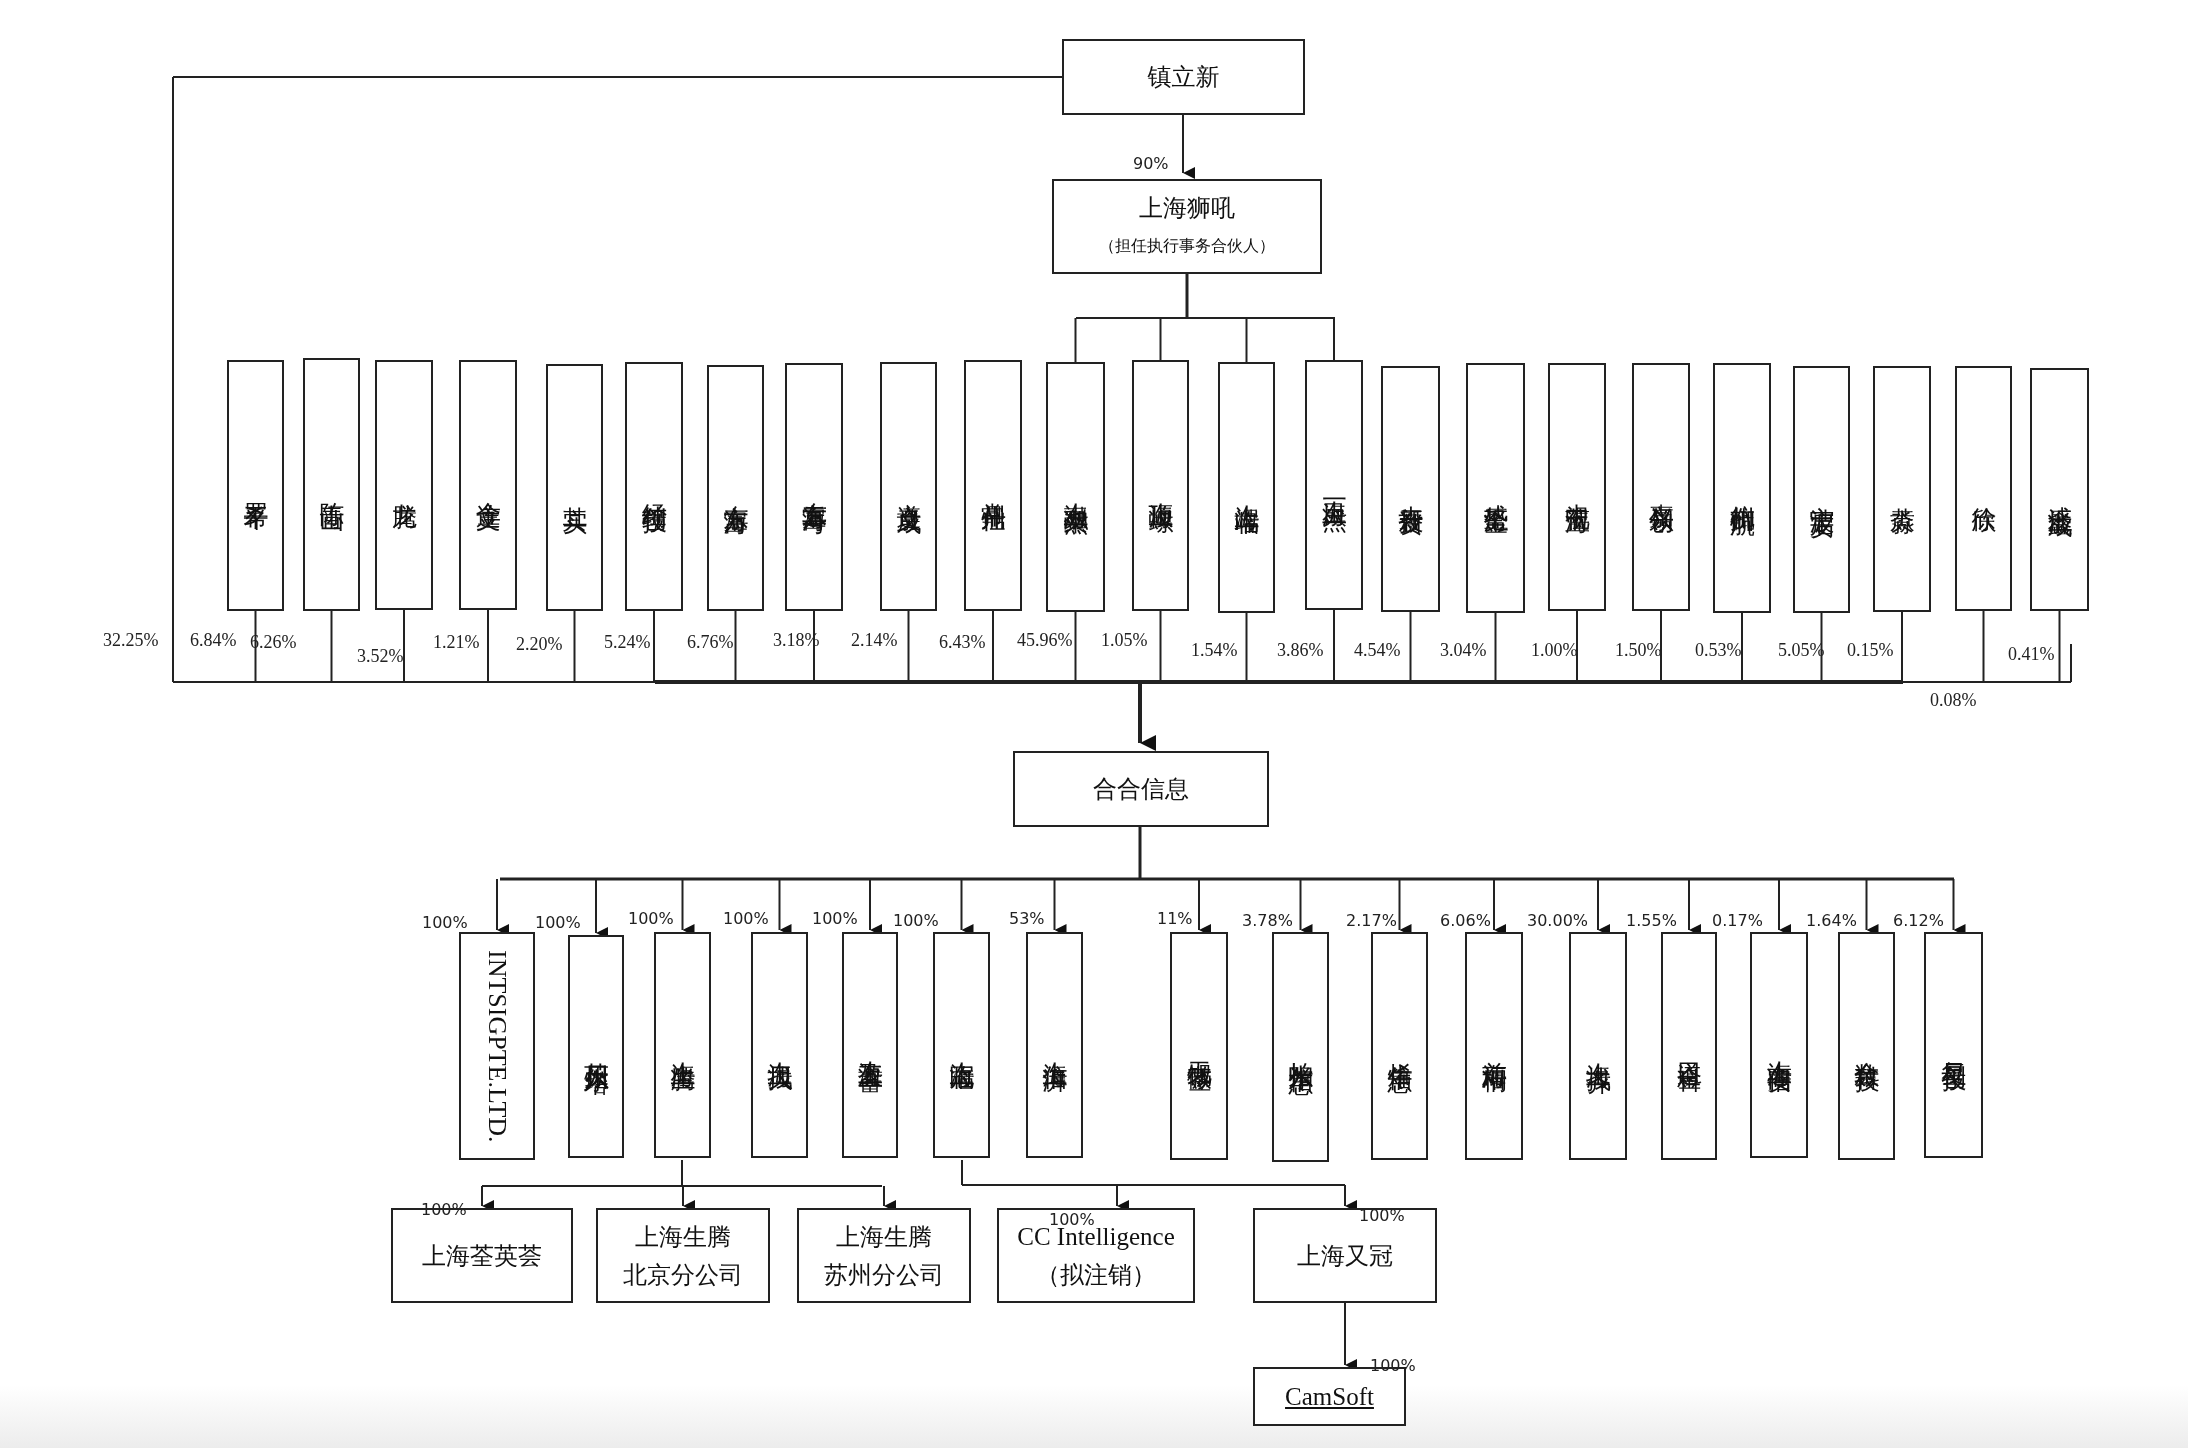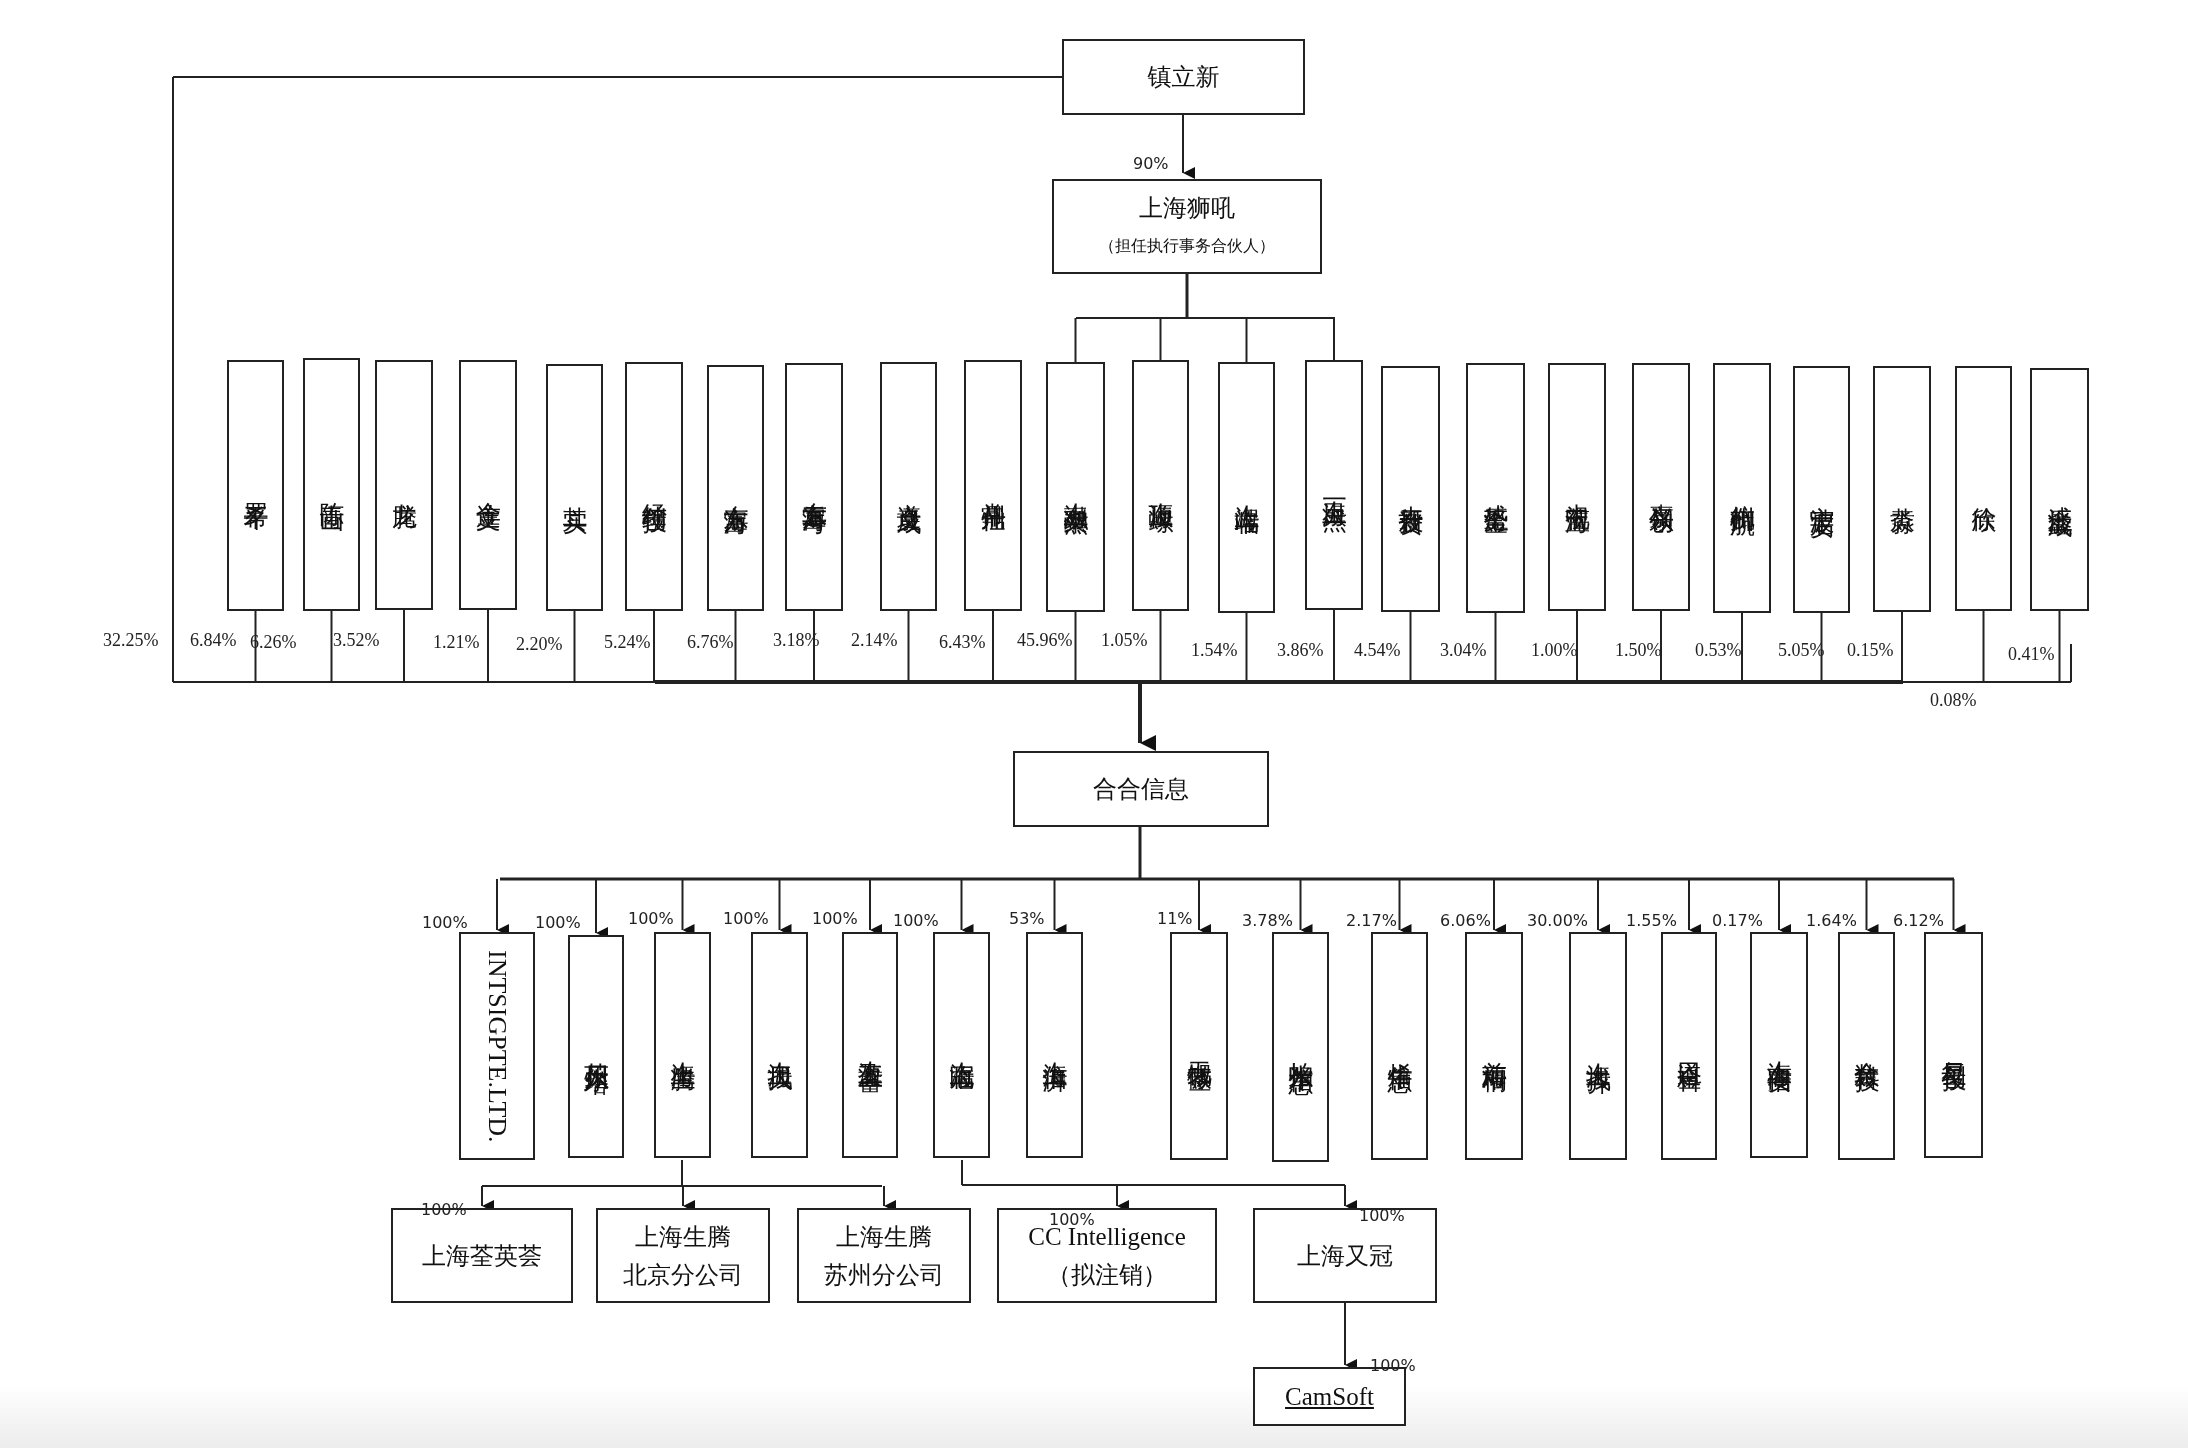--- a/index.html
+++ b/index.html
@@ -125,21 +125,21 @@
       <span class="vtext">罗希平</span>
     </div>
     <div class="pct" style="left: 190px; top: 630px;">6.84%</div>
     <div class="box vbox" style="left: 303px; top: 358px; width: 57px; height: 253px;">
       <span class="vtext">陈青山</span>
     </div>
     <div class="pct" style="left: 250px; top: 632px;">6.26%</div>
     <div class="box vbox" style="left: 375px; top: 360px; width: 58px; height: 250px;">
       <span class="vtext">龙腾</span>
     </div>
-    <div class="pct" style="left: 333px; top: 630px;">3.52%</div>
+    <div class="pct" style="left: 333px; top: 646px; padding-left: 24px;">3.52%</div>
     <div class="box vbox" style="left: 459px; top: 360px; width: 58px; height: 250px;">
       <span class="vtext">金连文</span>
     </div>
     <div class="pct" style="left: 433px; top: 632px;">1.21%</div>
     <div class="box vbox" style="left: 546px; top: 364px; width: 57px; height: 247px;">
       <span class="vtext">其实</span>
     </div>
     <div class="pct" style="left: 516px; top: 634px;">2.20%</div>
     <div class="box vbox" style="left: 625px; top: 362px; width: 58px; height: 249px;">
       <span class="vtext">经纬创投</span>
@@ -286,21 +286,21 @@
     </div>
     <div class="box hbox" style="left: 596px; top: 1208px; width: 174px; height: 95px;">
       <span>上海生腾</span>
       <span>北京分公司</span>
     </div>
     <div class="box hbox" style="left: 797px; top: 1208px; width: 174px; height: 95px;">
       <span>上海生腾</span>
       <span>苏州分公司</span>
     </div>
     <div class="pct sans" style="left: 421px; top: 1180px;">100%</div>
-    <div class="box hbox" style="left: 997px; top: 1208px; width: 220px; height: 95px;">
+    <div class="box hbox" style="left: 997px; top: 1208px; width: 198px; height: 95px;">
       <span class="latin-h">CC Intelligence</span>
       <span>（拟注销）</span>
     </div>
     <div class="pct sans" style="left: 1049px; top: 1190px;">100%</div>
     <div class="box hbox" style="left: 1253px; top: 1208px; width: 184px; height: 95px;">
       <span>上海又冠</span>
     </div>
     <div class="pct sans" style="left: 1359px; top: 1186px;">100%</div>
     <div class="box hbox" style="left: 1253px; top: 1367px; width: 153px; height: 59px; text-decoration: underline;">
       <span class="latin-h">CamSoft</span>

